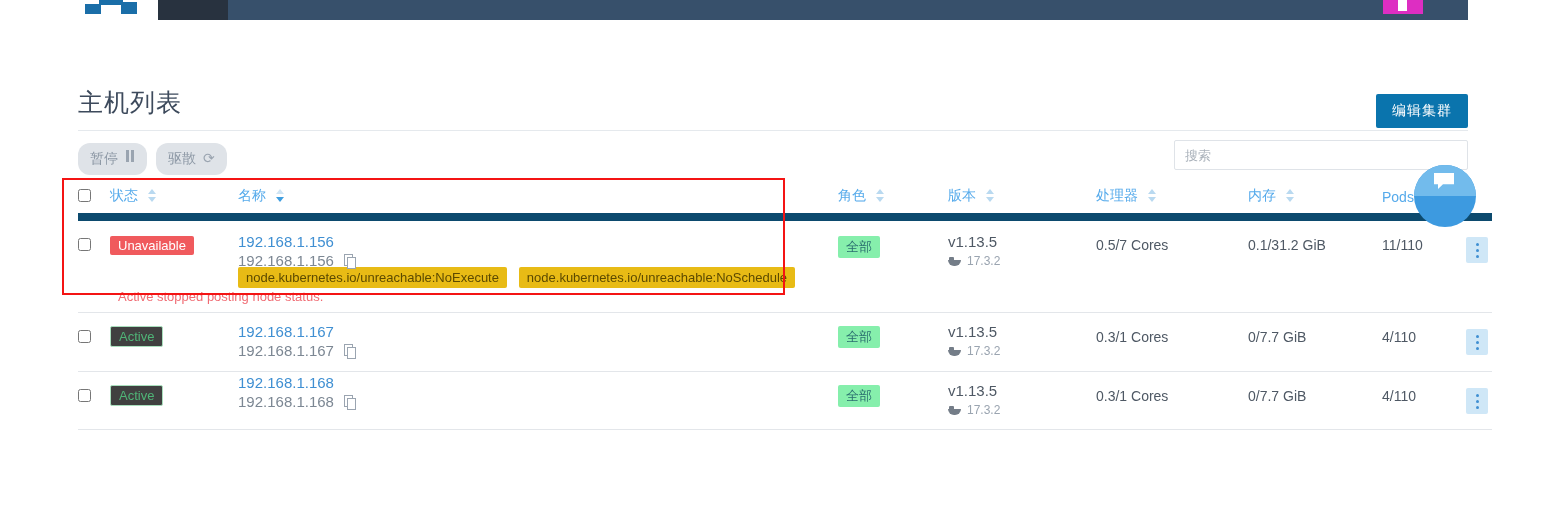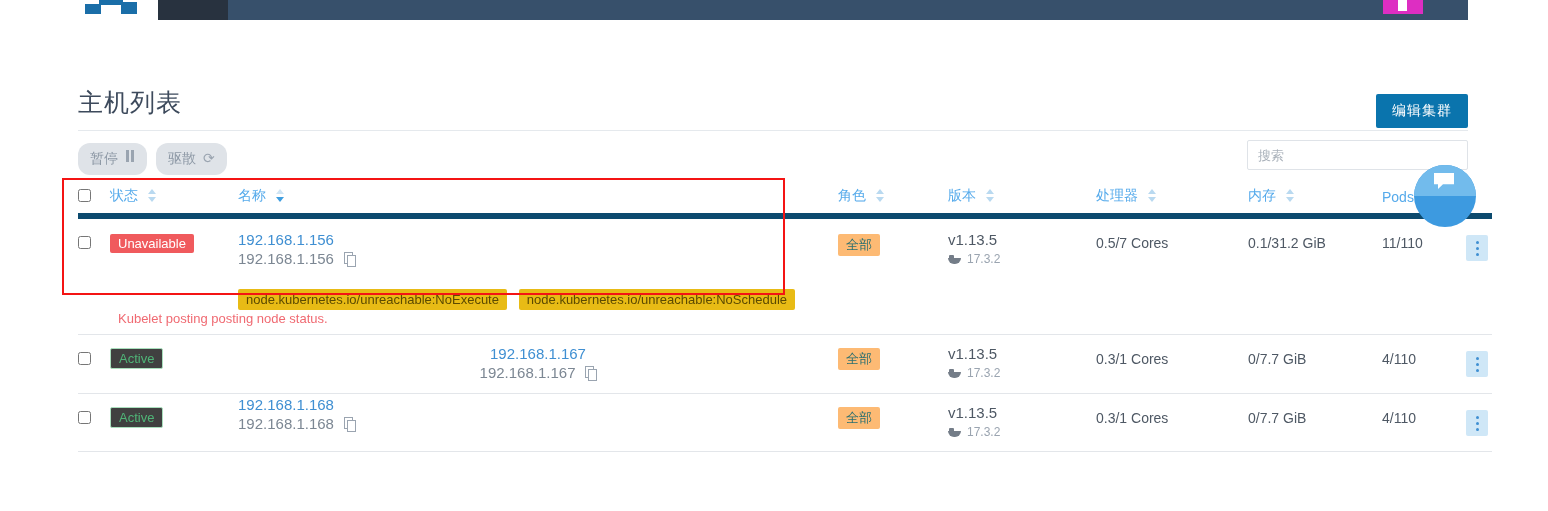--- a/index.html
+++ b/index.html
@@ -108,42 +108,42 @@
   .tool-btn.drain { left: 78px; }
   .ic-pause { display:inline-block; width:10px; height:12px; position:relative; }
   .ic-pause::before, .ic-pause::after {
     content:""; position:absolute; top:0; width:3px; height:12px; background:#9aa4b0;
   }
   .ic-pause::before { left:1px; } .ic-pause::after { left:6px; }
 
   .search-box {
     position: absolute;
     right: 0; top: 9px;
-    width: 221px;
+    width: 294px;
     height: 30px;
     border: 1px solid #dfe3e8;
     background: #fff;
     padding: 0 10px;
     font-size: 13px;
     color: #5b6573;
     font-family: "Liberation Sans", sans-serif;
     border-radius: 2px;
     outline: none;
   }
   .search-box::placeholder { color: #a9b1ba; }
 
   
   table.hosts { width: 100%; border-collapse: collapse; table-layout: fixed; }
   table.hosts th {
     text-align: left;
     font-weight: 400;
     font-size: 14px;
     color: #55aaeb;
     padding: 4px 0 8px 0;
-    border-bottom: 6px solid #0c4a6e;
+    border-bottom: 8px solid #0c4a6e;
     vertical-align: bottom;
     white-space: nowrap;
   }
   th.c-check { width: 32px; }
   th.c-status { width: 128px; }
   th.c-name { width: 600px; }
   th.c-role { width: 110px; }
   th.c-version { width: 148px; }
   th.c-cpu { width: 152px; text-align: left; }
   th.c-mem { width: 134px; text-align: left; }
@@ -182,42 +182,42 @@
 
   .badge {
     display: inline-block;
     font-size: 13px;
     padding: 2px 8px;
     border-radius: 2px;
     white-space: nowrap;
   }
   .badge-unavailable { background: #f05a5d; color: #ffffff; }
   .badge-active { background: #404040; color: #4fb477; border: 1px solid #a9dfbd; }
-  .badge-role { background: #fdba74; color: #2b6f70; }
+  .badge-role { background: #86efac; color: #2b6f70; }
   .badge-taint {
     background: #e8bb15; color: #5c4a00;
     font-size: 13px; padding: 3px 8px; margin-right: 8px;
     border-radius: 2px;
   }
 
   .host-link { color: #3f8fd2; text-decoration: none; font-size: 15px; display:block; }
   .host-ip { color: #7c8793; font-size: 15px; display: inline-block; margin-top: 2px; }
   .copy-icon {
     display: inline-block; width: 11px; height: 13px; position: relative;
     margin-left: 6px; vertical-align: -1px; cursor: pointer;
   }
   .copy-icon::before {
     content:""; position:absolute; left:0; top:0; width:7px; height:10px;
     border:1.5px solid #9aa4b0; background:#fff;
   }
   .copy-icon::after {
     content:""; position:absolute; left:3px; top:3px; width:7px; height:10px;
     border:1.5px solid #9aa4b0; background:#fff;
   }
-  .taints { margin-top: 24px; }
+  .taints { }
 
   .version-main { font-size: 15px; color: #4e5864; }
   .version-sub { font-size: 12px; color: #9aa4b0; margin-top: 4px; display: flex; align-items: center; gap: 5px; }
   .whale {
     display:inline-block; width:14px; height:9px; position: relative;
   }
   .whale::before {
     content:""; position:absolute; left:0; bottom:0; width:13px; height:6px;
     background:#747d88; border-radius: 0 0 6px 6px;
   }
@@ -385,32 +385,32 @@
           <span>11/110</span>
           <button class="kebab-btn">
               <i></i>
               <i></i>
               <i></i>
             </button>
         </td>
       </tr>
       <tr class="errrow">
         <td colspan="8">
-          <div class="err-text">Kubelet posting posting node status.</div>
+          <div class="err-text">Active stopped posting node status.</div>
         </td>
       </tr>
 
       <tr>
         <td class="cb-cell">
           <input type="checkbox" style="">
         </td>
         <td style="padding-top:13px;">
           <span class="badge badge-active">Active</span>
         </td>
-        <td style="padding-top:10px;text-align:center;">
+        <td style="padding-top:10px;">
           <a class="host-link" href="#">192.168.1.167</a>
           <span class="host-ip">192.168.1.167</span>
           <span class="copy-icon"></span>
         </td>
         <td style="padding-top:13px;">
           <span class="badge badge-role">全部</span>
         </td>
         <td style="padding-top:10px;">
           <div class="version-main">v1.13.5</div>
           <div class="version-sub">

